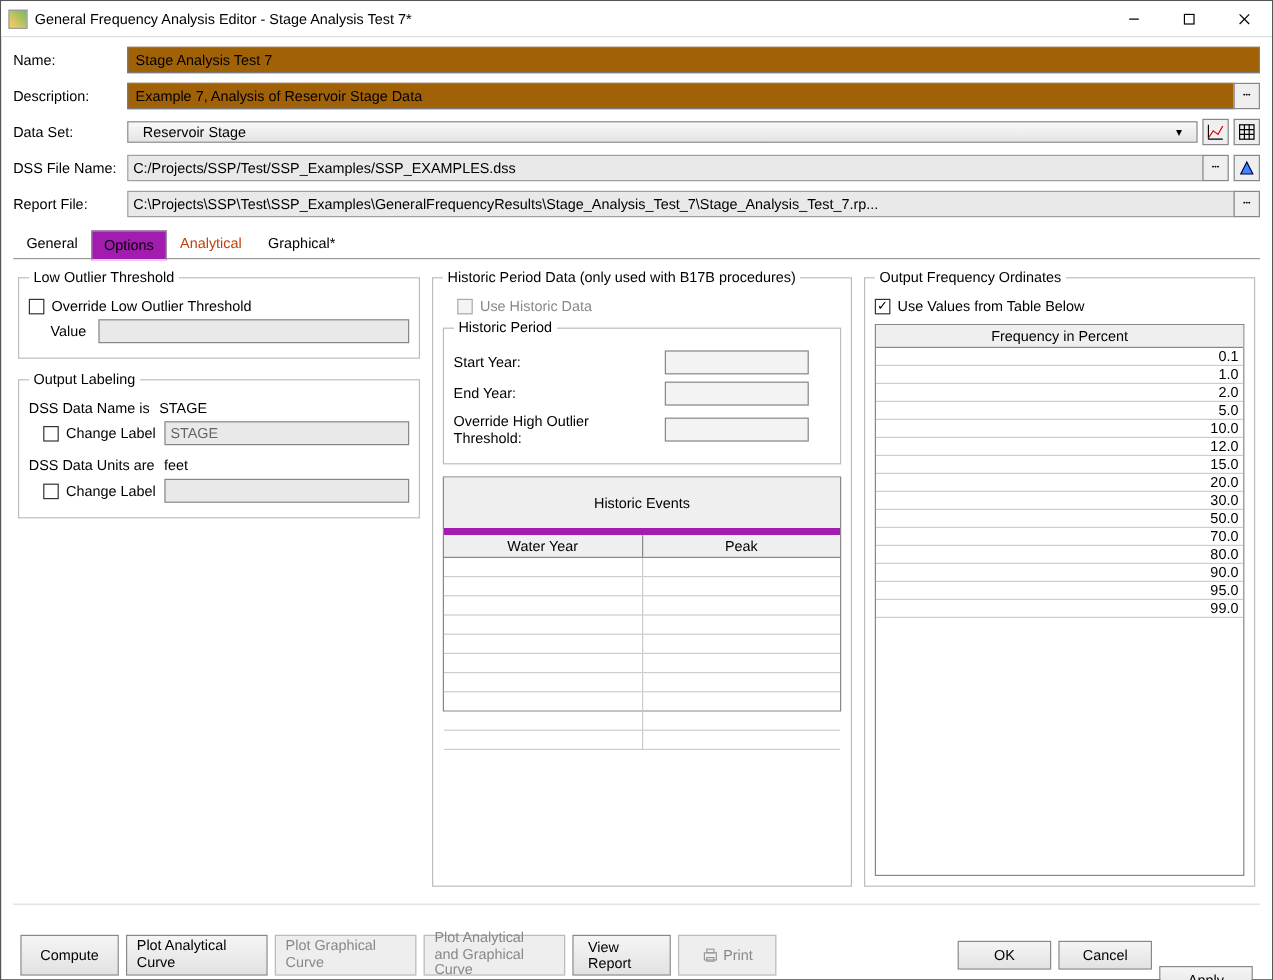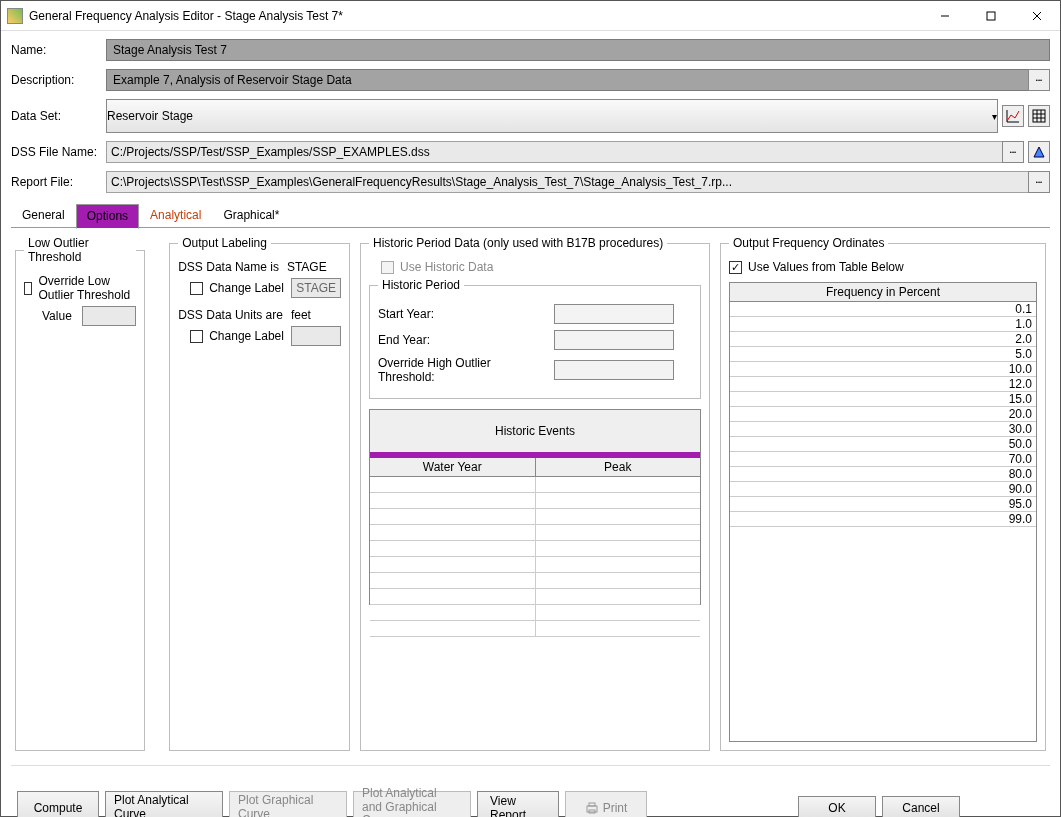--- a/index.html
+++ b/index.html
@@ -6,35 +6,35 @@
     body { margin: 0; background: #fff; color: #000; }
     .window { width: 1061px; height: 817px; border: 1px solid #555; background: #fff; display: flex; flex-direction: column; }
     .titlebar { height: 30px; display: flex; align-items: center; padding: 0 0 0 6px; background: #fff; border-bottom: 1px solid #ddd; }
     .titlebar .app-icon { width: 16px; height: 16px; margin-right: 6px; background: linear-gradient(45deg,#fc6,#7b5); border:1px solid #888; }
     .titlebar .title { flex: 1; }
     .win-controls { display: flex; }
     .win-btn { width: 46px; height: 30px; display:flex; align-items:center; justify-content:center; }
     .content { flex:1; padding: 8px 10px 6px 10px; display:flex; flex-direction:column; }
     .form-row { display:flex; align-items:center; margin-bottom: 8px; }
     .form-row .lbl { width: 95px; }
-    .txt { flex:1; height: 22px; border:1px solid #7a7a7a; background:#a3a3a3; padding: 2px 4px; display:flex; align-items:center; }
+    .txt { flex:1; height: 22px; border:1px solid #7a7a7a; background:#a16207; padding: 2px 4px; display:flex; align-items:center; }
     .txt.readonly { background:#e9e9e9; border:1px solid #a0a0a0; color:#000; }
     .txt input { border:none; outline:none; width:100%; background:transparent; }
     .browse-btn { width:22px; height:22px; border:1px solid #888; background:#efefef; margin-left:-1px; display:flex; align-items:center; justify-content:center; font-size: 6px; letter-spacing: 0px; }
-    .combo { flex:1; height:34px; border:1px solid #888; background: linear-gradient(#f9f9f9,#e4e4e4); display:flex; align-items:center; padding:0 0; position:relative; }
+    .combo { flex:1; height:18px; border:1px solid #888; background: linear-gradient(#f9f9f9,#e4e4e4); display:flex; align-items:center; padding:0 12px; position:relative; }
     .combo .caret { margin-left:auto; font-size:10px; }
     .icon-btn { width:22px; height:22px; border:1px solid #888; background:#efefef; margin-left:4px; display:flex; align-items:center; justify-content:center; }
     .tabs { display:flex; margin-top: 2px; }
     .tab { padding: 4px 10px 5px 10px; border:1px solid transparent; border-bottom:none; cursor:default; }
     .tab.active { border:1px solid #999; border-bottom:1px solid #fff; background:#a21caf; position:relative; top:1px; }
     .tab.disabled { color:#c2410c; }
     .tab-body { border-top:1px solid #999; flex:1; padding: 8px 4px 4px 4px; display:flex; gap:10px; margin-top:-1px; }
     fieldset { border:1px solid #bdbdbd; padding: 6px 8px 8px 8px; margin: 0 0 10px 0; }
     legend { padding: 0 4px; }
-    .col { display:flex; flex-direction:row;gap:24px; }
+    .col { display:flex; flex-direction:column; }
     .col1 { width: 335px; }
     .col2 { width: 350px; }
     .col3 { flex:1; }
     .chk { width:13px; height:13px; border:1px solid #333; margin-right:6px; display:inline-flex; align-items:center; justify-content:center; background:#fff; font-size:10px; line-height:1; }
     .chk.checked::after { content:"✓"; font-size:11px; }
     .chk.disabled { border-color:#aaa; background:#f4f4f4;}
     .row-inline { display:flex; align-items:center; margin: 4px 0; }
     .mini-txt { height:20px; border:1px solid #888; background:#e9e9e9; padding:2px 4px; display:flex; align-items:center; color:#666; flex:1; }
     .hp-row { display:flex; align-items:center; margin: 6px 0; gap:6px; }
     .hp-row .hplbl { width: 170px; }

